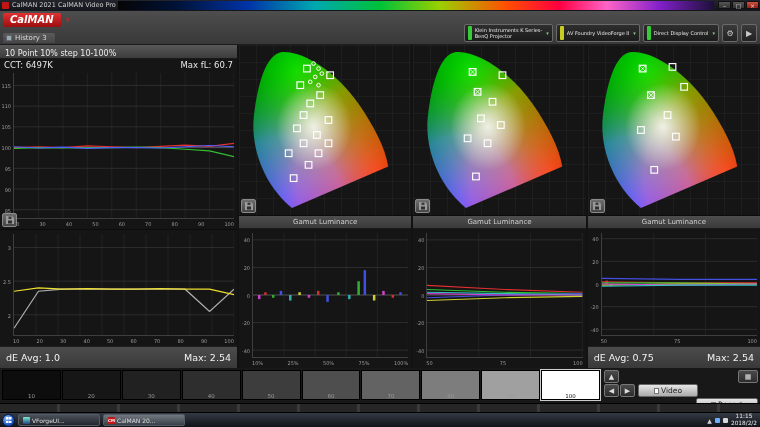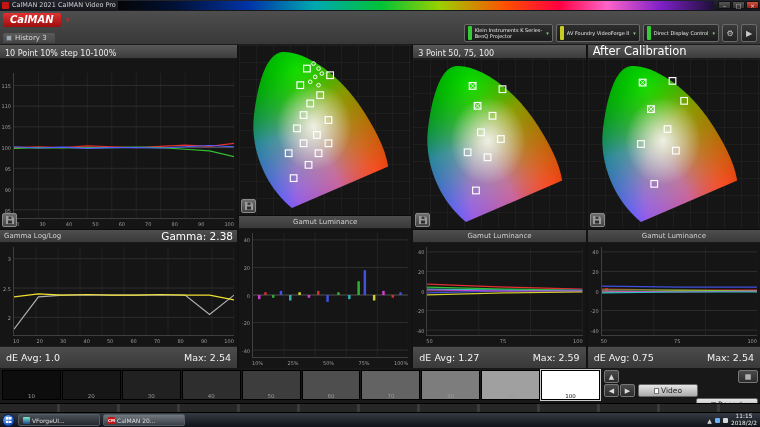--- a/index.html
+++ b/index.html
@@ -187,20 +187,24 @@
     </div>
   </div>
 
   <div class="panels">
 
     <section class="panel p1">
       <header class="p-head">
         <span>10 Point 10% step 10-100%</span>
       </header>
       <div class="chart-area rgb">
+        <div class="cct-row">
+          <span>CCT: 6497K</span>
+          <span class="maxfl">Max fL: 60.7</span>
+        </div>
         <div class="ytick-col">
             <span style="top: calc(8.57143% - 3px);">115</span>
             <span style="top: calc(22.8571% - 3px);">110</span>
             <span style="top: calc(37.1429% - 3px);">105</span>
             <span style="top: calc(51.4286% - 3px);">100</span>
             <span style="top: calc(65.7143% - 3px);">95</span>
             <span style="top: calc(80% - 3px);">90</span>
             <span style="top: calc(94.2857% - 3px);">85</span>
           </div>
         <div class="plot-box">
@@ -235,24 +239,20 @@
             <span>70</span>
             <span>80</span>
             <span>90</span>
             <span>100</span>
           </div>
         <div class="save-btn">
           <svg width="10" height="10" viewBox="0 0 10 10">
               <use href="#floppy"></use>
             </svg>
         </div>
-      </div>
-      <div class="sub-head">
-        <span>Gamma Log/Log</span>
-        <span class="gamma-val">Gamma: 2.38</span>
       </div>
       <div class="lower-chart">
         <div class="ytick-col">
             <span style="top: calc(13.3333% - 3px);">3</span>
             <span style="top: calc(46.6667% - 3px);">2.5</span>
             <span style="top: calc(80% - 3px);">2</span>
           </div>
         <div class="plot-box">
           <svg class="fill" viewBox="0 0 100 100" preserveAspectRatio="none">
               <line x1="0" x2="100" y1="13.333333333333345" y2="13.333333333333345" stroke="#383838" stroke-width="0.7" vector-effect="non-scaling-stroke"></line>
@@ -372,23 +372,20 @@
             <span>10%</span>
             <span>25%</span>
             <span>50%</span>
             <span>75%</span>
             <span>100%</span>
           </div>
       </div>
     </section>
 
     <section class="panel p3">
-      <header class="p-head">
-        <span>3 Point 50, 75, 100</span>
-      </header>
       <div class="chart-area cie-area">
         <svg class="cie-svg" viewBox="0 0 100 100" preserveAspectRatio="xMidYMid meet">
           <path d="M30,97 C14,84 5,62 7,42 C9,24 14,4 24,3 C36,2 56,14 70,34 C79,47 86,60 88,72 Z" fill="url(#gG)"></path>
           <path class="blend" d="M30,97 C14,84 5,62 7,42 C9,24 14,4 24,3 C36,2 56,14 70,34 C79,47 86,60 88,72 Z" fill="url(#gR)"></path>
           <path class="blend" d="M30,97 C14,84 5,62 7,42 C9,24 14,4 24,3 C36,2 56,14 70,34 C79,47 86,60 88,72 Z" fill="url(#gB)"></path>
           <path d="M30,97 C14,84 5,62 7,42 C9,24 14,4 24,3 C36,2 56,14 70,34 C79,47 86,60 88,72 Z" fill="url(#gW)"></path>
         <rect x="32" y="13" width="4" height="4" fill="none" stroke="#fff" stroke-width="0.7"></rect>
             <line x1="32" y1="13" x2="36" y2="17" stroke="#fff" stroke-width="0.5"></line>
             <line x1="32" y1="17" x2="36" y2="13" stroke="#fff" stroke-width="0.5"></line>
             <rect x="50" y="15" width="4" height="4" fill="none" stroke="#fff" stroke-width="0.7"></rect>
@@ -436,30 +433,23 @@
               <polyline points="0,48.888888888888886 50,50 100,50" fill="none" stroke="#d040d0" stroke-width="1.2" vector-effect="non-scaling-stroke"></polyline>
               <polyline points="0,54.44444444444444 50,52.22222222222223 100,51.11111111111111" fill="none" stroke="#d0d030" stroke-width="1.2" vector-effect="non-scaling-stroke"></polyline>
             </svg>
         </div>
         <div class="xtick-row">
             <span>50</span>
             <span>75</span>
             <span>100</span>
           </div>
       </div>
-      <footer class="de-bar">
-        <span>dE Avg: 1.27</span>
-        <span class="de-max">Max: 2.59</span>
-      </footer>
     </section>
 
     <section class="panel p4">
-      <header class="p-head">
-        <span>After Calibration</span>
-      </header>
       <div class="chart-area cie-area">
         <svg class="cie-svg" viewBox="0 0 100 100" preserveAspectRatio="xMidYMid meet">
           <path d="M30,97 C14,84 5,62 7,42 C9,24 14,4 24,3 C36,2 56,14 70,34 C79,47 86,60 88,72 Z" fill="url(#gG)"></path>
           <path class="blend" d="M30,97 C14,84 5,62 7,42 C9,24 14,4 24,3 C36,2 56,14 70,34 C79,47 86,60 88,72 Z" fill="url(#gR)"></path>
           <path class="blend" d="M30,97 C14,84 5,62 7,42 C9,24 14,4 24,3 C36,2 56,14 70,34 C79,47 86,60 88,72 Z" fill="url(#gB)"></path>
           <path d="M30,97 C14,84 5,62 7,42 C9,24 14,4 24,3 C36,2 56,14 70,34 C79,47 86,60 88,72 Z" fill="url(#gW)"></path>
         <rect x="29" y="11" width="4" height="4" fill="none" stroke="#fff" stroke-width="0.7"></rect>
             <line x1="29" y1="11" x2="33" y2="15" stroke="#fff" stroke-width="0.5"></line>
             <line x1="29" y1="15" x2="33" y2="11" stroke="#fff" stroke-width="0.5"></line>
             <rect x="47" y="10" width="4" height="4" fill="none" stroke="#fff" stroke-width="0.7"></rect>

